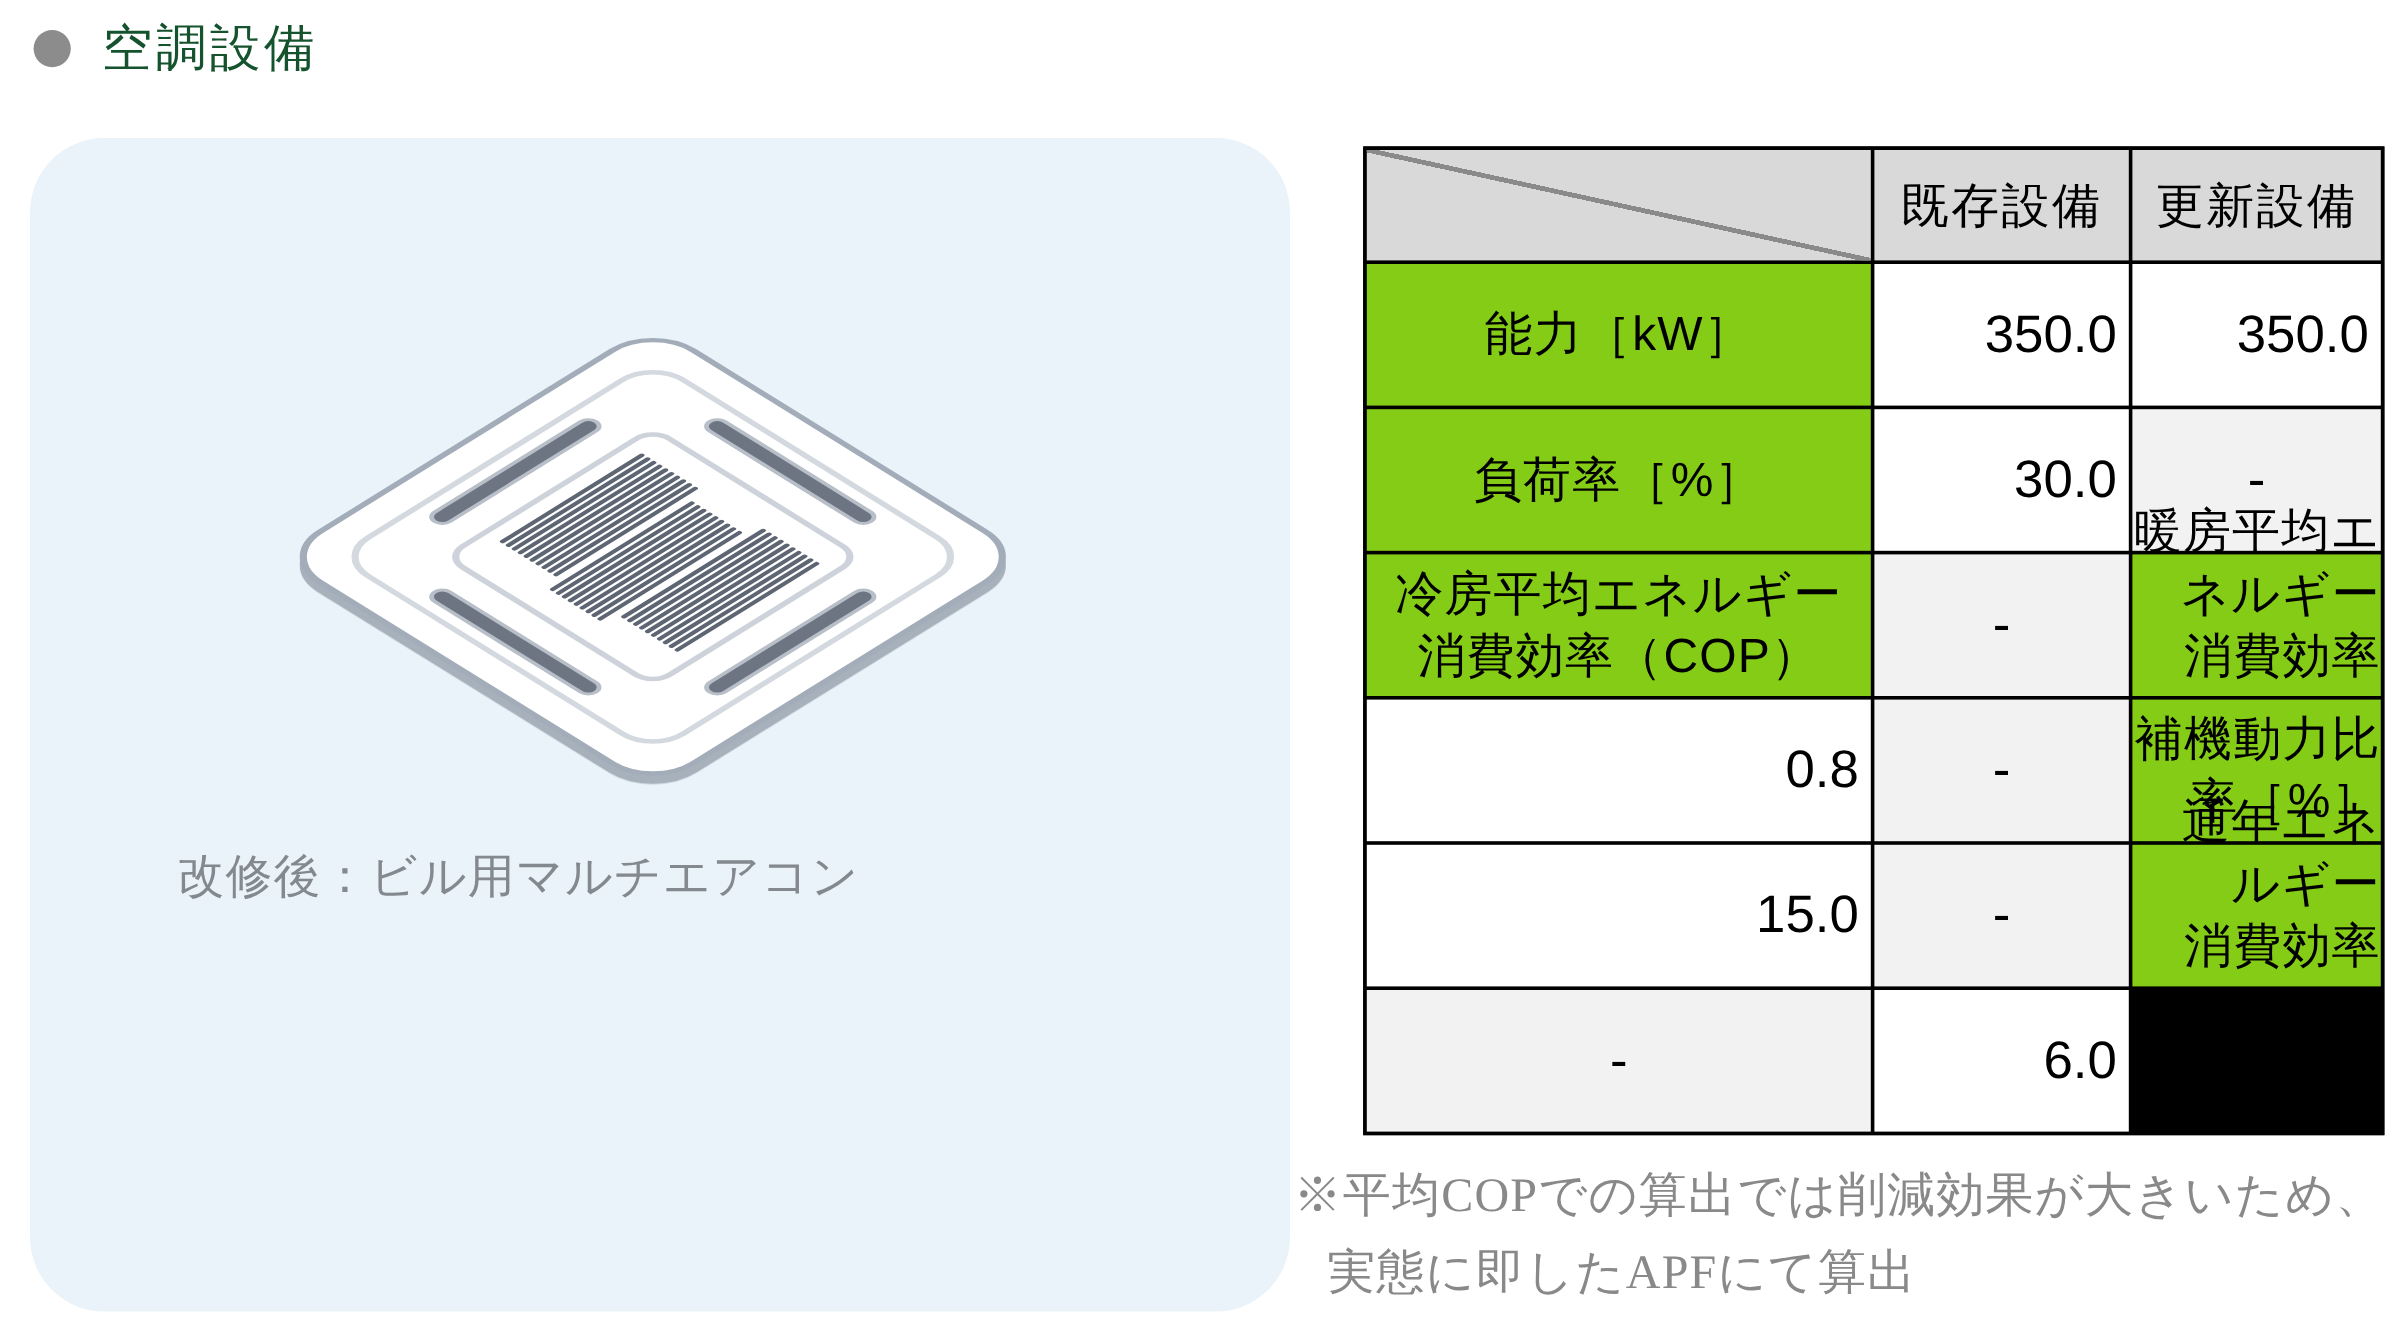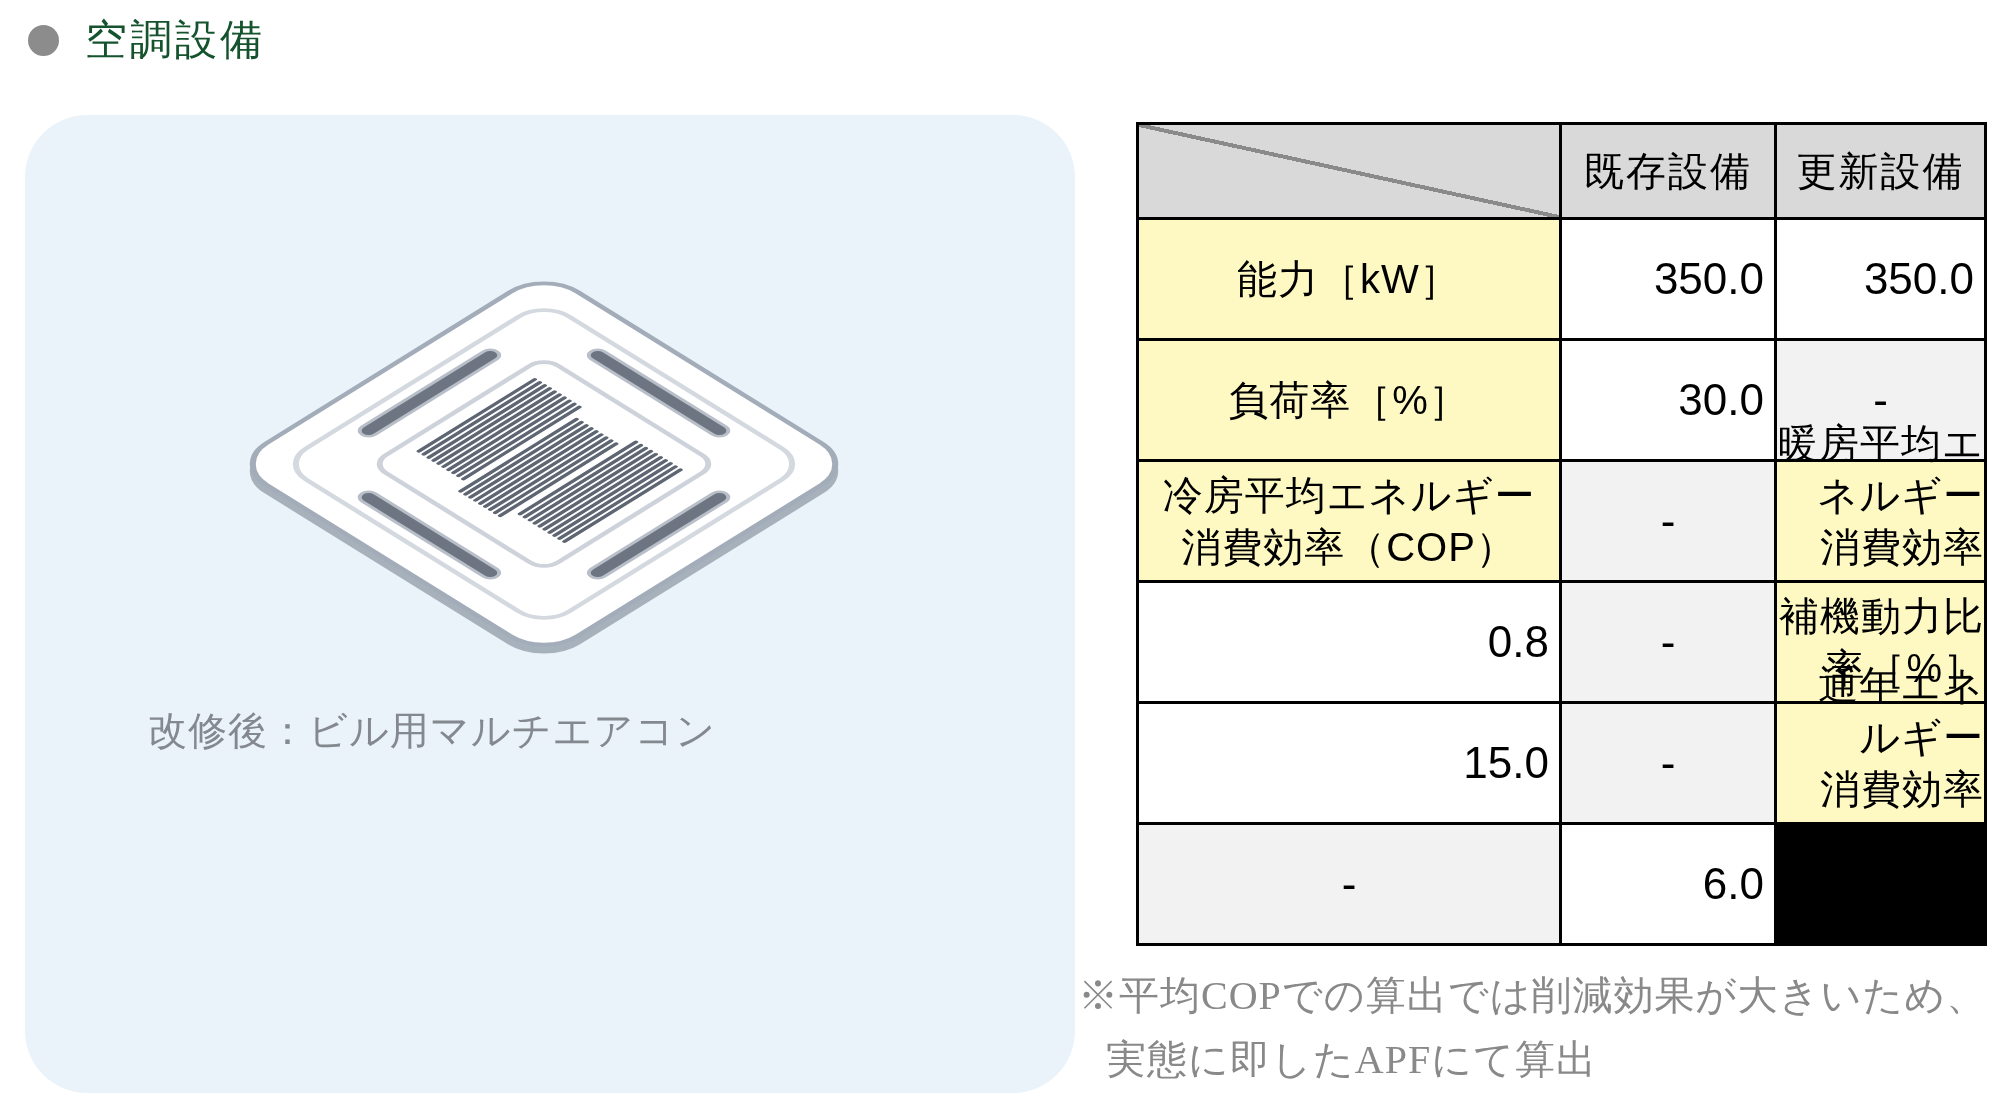--- a/index.html
+++ b/index.html
@@ -38,21 +38,21 @@
     display:grid;
     grid-template-columns:420px 212px 207px;
     grid-template-rows:92px repeat(6,118px);
     gap:3px;background:#000000;border:3px solid #000000;
   }
   .cell{
     display:flex;align-items:center;justify-content:center;
     background:#ffffff;color:#000000;text-align:right;
   }
   .cell.head{background:#d9d9d9;font-size:40px;letter-spacing:2px;}
-  .cell.label{background:#fef9c3;font-size:40px;line-height:52px;flex-direction:column;letter-spacing:1px;}
+  .cell.label{background:#84cc16;font-size:40px;line-height:52px;flex-direction:column;letter-spacing:1px;}
   .cell.diag{
     background:
       linear-gradient(to top right,
         rgba(0,0,0,0) calc(50% - 2px),
         #8a8a8a calc(50% - 2px),
         #8a8a8a calc(50% + 2px),
         rgba(0,0,0,0) calc(50% + 2px)),
       #d9d9d9;
   }
   .cell.num{justify-content:flex-end;padding-right:10px;font-size:44px;}

